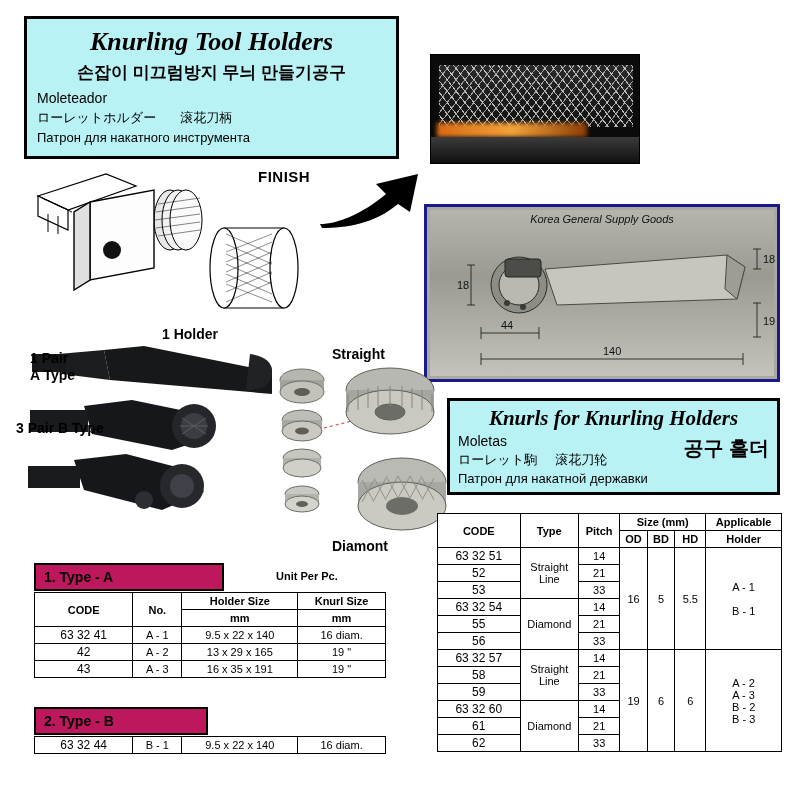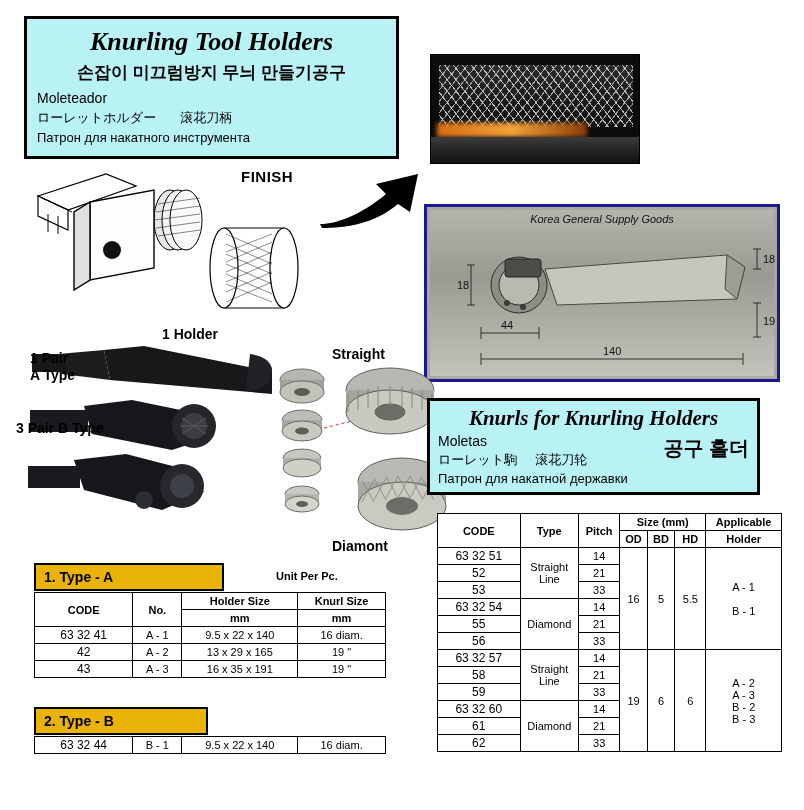--- a/index.html
+++ b/index.html
@@ -60,21 +60,21 @@
     background: linear-gradient(90deg,#d86a14,#f3a23a,#8c3c06);
     filter: blur(2px);
   }
   #knurl-photo .base {
     position:absolute; left: 0; top: 82px; width: 210px; height: 28px;
     background: linear-gradient(180deg,#3b3b3b,#0d0d0d);
   }
 
   
   #finish-label {
-    left: 241px; top: 168px;
+    left: 258px; top: 168px;
     font-size: 15px; font-weight: bold; color: #000;
     letter-spacing: .5px;
   }
   #big-arrow { left: 318px; top: 168px; width: 116px; height: 60px; }
 
   
   #holder-illus { left: 28px; top: 168px; width: 330px; height: 170px; }
   #holder-caption {
     left: 162px; top: 326px; font-size: 14px; font-weight: bold; color:#000;
   }
@@ -94,40 +94,40 @@
   }
 
   
   #pair-a { left: 30px; top: 350px; font-size: 14px; font-weight: bold; color:#000; line-height: 17px;}
   #pair-b { left: 16px; top: 420px; font-size: 14px; font-weight: bold; color:#000;}
   #straight-label { left: 332px; top: 346px; font-size: 14px; font-weight: bold; color:#000;}
   #diamont-label { left: 332px; top: 538px; font-size: 14px; font-weight: bold; color:#000;}
 
   
   #knurls-banner {
-    left: 427px; top: 398px; width: 333px; height: 97px;
+    left: 447px; top: 398px; width: 333px; height: 97px;
     background: #b9f2f5; border: 3px solid #000;
   }
   #knurls-banner .k1 {
     font-family: "Liberation Serif", serif;
     font-weight: bold; font-style: italic; font-size: 21px;
     text-align:center; margin-top: 5px; color:#000;
   }
   #knurls-banner .k2 { font-size: 14px; margin-left: 8px; margin-top: 2px; color:#000;}
   #knurls-banner .k3 { font-size: 13px; margin-left: 8px; margin-top: 2px; color:#000;}
   #knurls-banner .k3 .cn { margin-left: 18px; }
   #knurls-banner .k3 .ko {
     float: right; margin-right: 8px; font-size: 20px; font-weight: bold;
     margin-top: -16px;
   }
   #knurls-banner .k4 { font-size: 13px; margin-left: 8px; margin-top: 2px; color:#000;}
 
   
   .tbl-title {
-    background: #eab308; border: 2px solid #000;
+    background: #be185d; border: 2px solid #000;
     font-size: 14px; font-weight: bold; color:#000;
     padding: 4px 8px;
   }
   #typeA-title { left: 34px; top: 563px; width: 190px; }
   #typeA-unit  { left: 276px; top: 570px; font-size: 11px; font-weight: bold; color:#000;}
   #typeB-title { left: 34px; top: 707px; width: 174px; }
 
   table.data {
     border-collapse: collapse;
     font-size: 11px;

